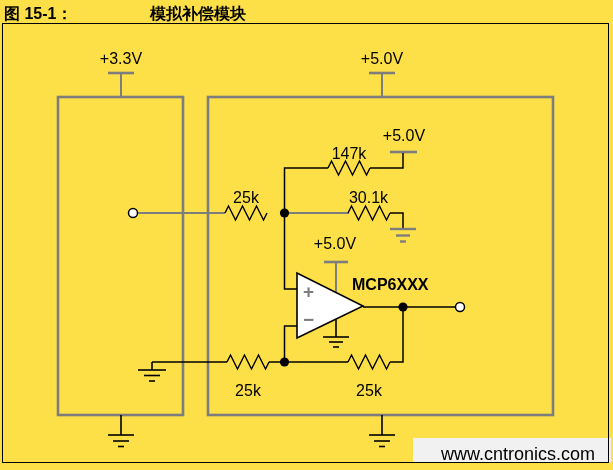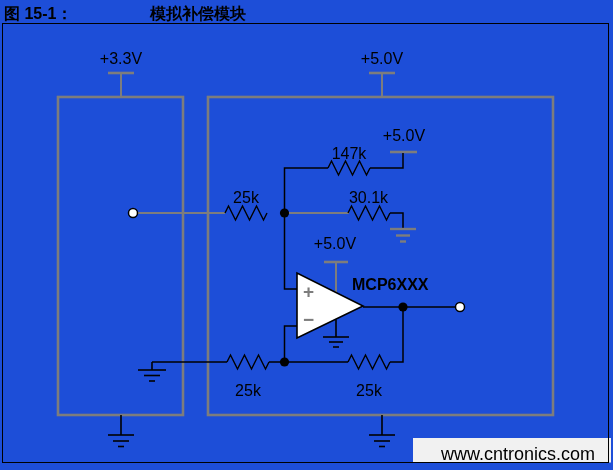--- a/index.html
+++ b/index.html
@@ -4,21 +4,21 @@
 <style>
   html, body {
     margin: 0;
     padding: 0;
     background: #ffffff;
   }
   .page {
     position: relative;
     width: 613px;
     height: 470px;
-    background: #1d4ed8;
+    background: #fde047;
     overflow: hidden;
   }
   svg { display: block; }
   text {
     font-family: "Liberation Sans", "DejaVu Sans", sans-serif;
     fill: #000000;
   }
   .lbl { font-size: 16px; }
   .ttl { font-size: 16px; font-weight: bold; }
   .part { font-size: 16px; font-weight: bold; }

